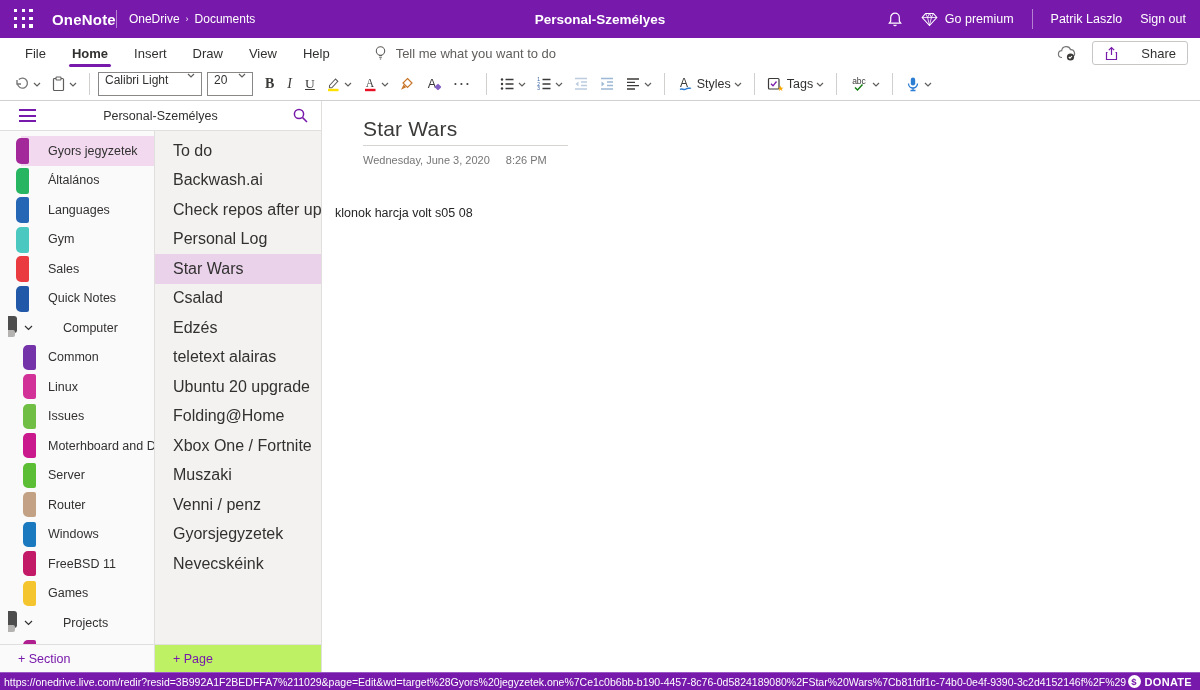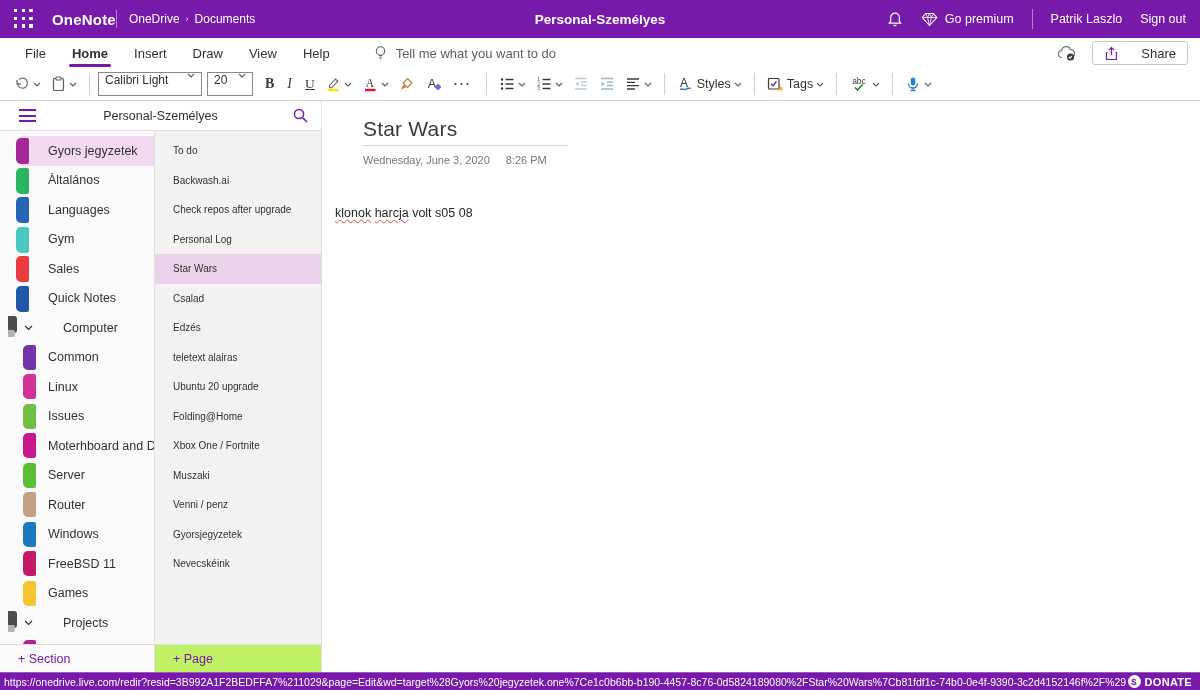--- a/index.html
+++ b/index.html
@@ -79,33 +79,33 @@
   .grp-stack .s1 { position:absolute; left:0; top:0; width:9px; height:17px;
     background:#4d4d4d; border-radius:0 3px 3px 0; }
   .grp-stack .s2 { position:absolute; left:0; top:14px; width:7px; height:7px;
     background:#b5b3b1; border-radius:0 2px 2px 0; }
   .grp-chev { margin-left:16px; }
   .addrow { height:28px; border-top:1px solid #E1DFDD; display:flex; align-items:center;
     padding-left:18px; color:#7719AA; font-size:12.5px; cursor:pointer; background:#FBFAFB; }
   .pagespane { flex:1; background:#F3F2F1; display:flex; flex-direction:column; }
   .page-list { flex:1; overflow:hidden; padding-top:5px; }
   .page-row { height:29.5px; display:flex; align-items:center; padding-left:18px;
-    font-size:10px; color:#323130; cursor:pointer; white-space:nowrap; }
+    font-size:16px; color:#323130; cursor:pointer; white-space:nowrap; }
   .page-row.selected { background:#EAD2EB; }
   .pagespane .addrow { background:#bef264; }
 
   
   .content { flex:1; background:#fff; padding-top:16px; position:relative; }
   .note-title { margin-left:41px; font-size:21px; font-weight:300; color:#3b3a39;
     letter-spacing:.2px; }
   .title-rule { margin-left:41px; width:205px; border-bottom:1px solid #D6D4D2; margin-top:4px; }
   .note-date { margin-left:41px; margin-top:8px; font-size:11px; color:#767676;
     display:flex; gap:16px; }
   .note-body { margin-left:13px; margin-top:40px; font-size:12.5px; color:#262626; }
-  .miss { text-decoration:underline; text-decoration-style:wavy; text-decoration-color:#E8453C;
+  .miss { text-decoration-style:wavy; text-decoration-color:#E8453C;
     text-decoration-thickness:1px; text-underline-offset:2px; }
 
   
   .statusbar { height:18px; background:#7719AA; border-top:1px solid #9B59C4; display:flex;
     align-items:center; color:#fff; font-size:10.5px; padding:0 4px; }
   .status-url { white-space:nowrap; overflow:hidden; }
   .donate { margin-left:auto; display:flex; align-items:center; gap:4px; font-weight:700;
     font-size:11px; letter-spacing:.3px; cursor:pointer; padding-right:4px; }
   .donate-badge { width:13px; height:13px; border-radius:50%; background:#fff; color:#7719AA;
     font-size:9.5px; font-weight:700; display:flex; align-items:center; justify-content:center; }

